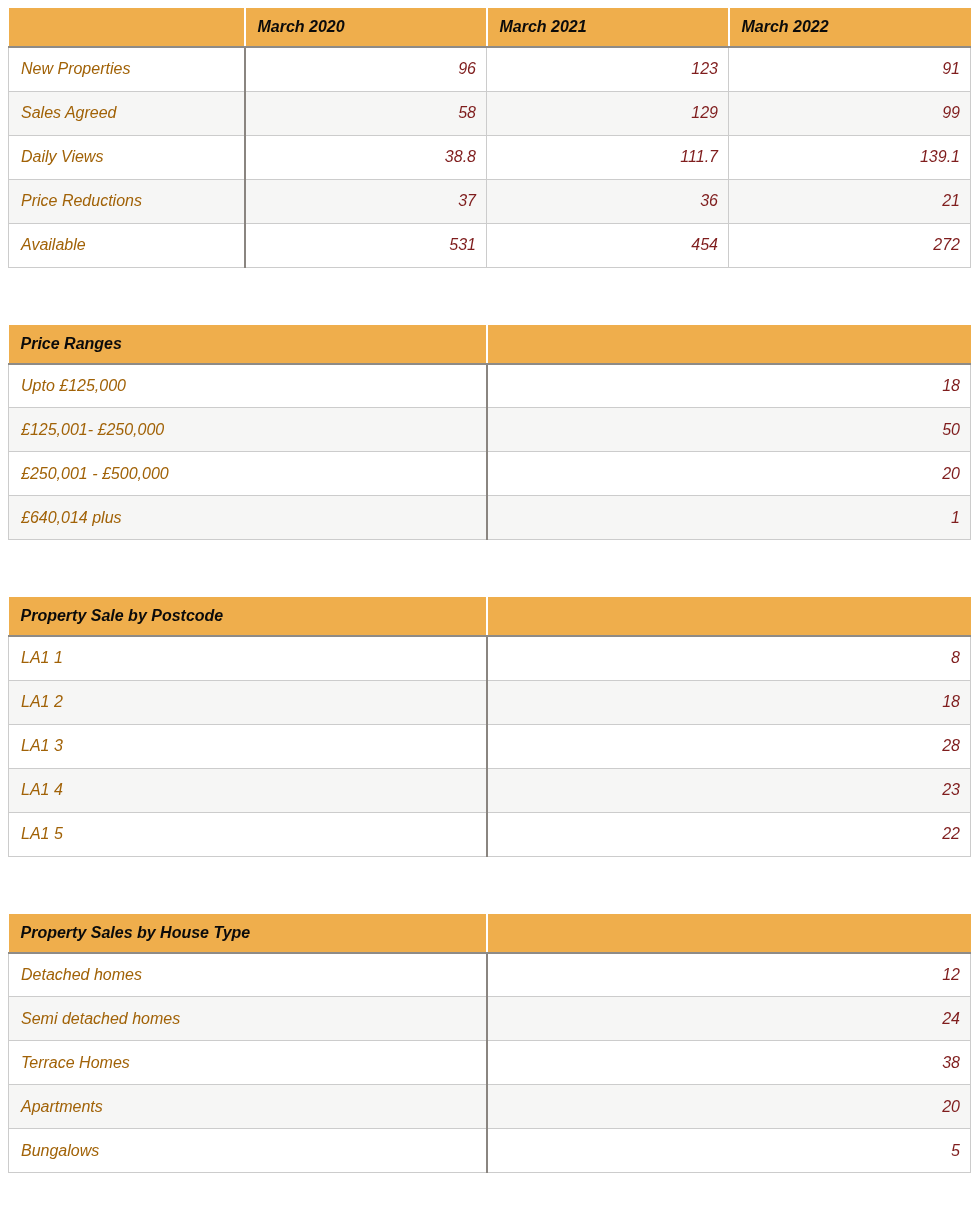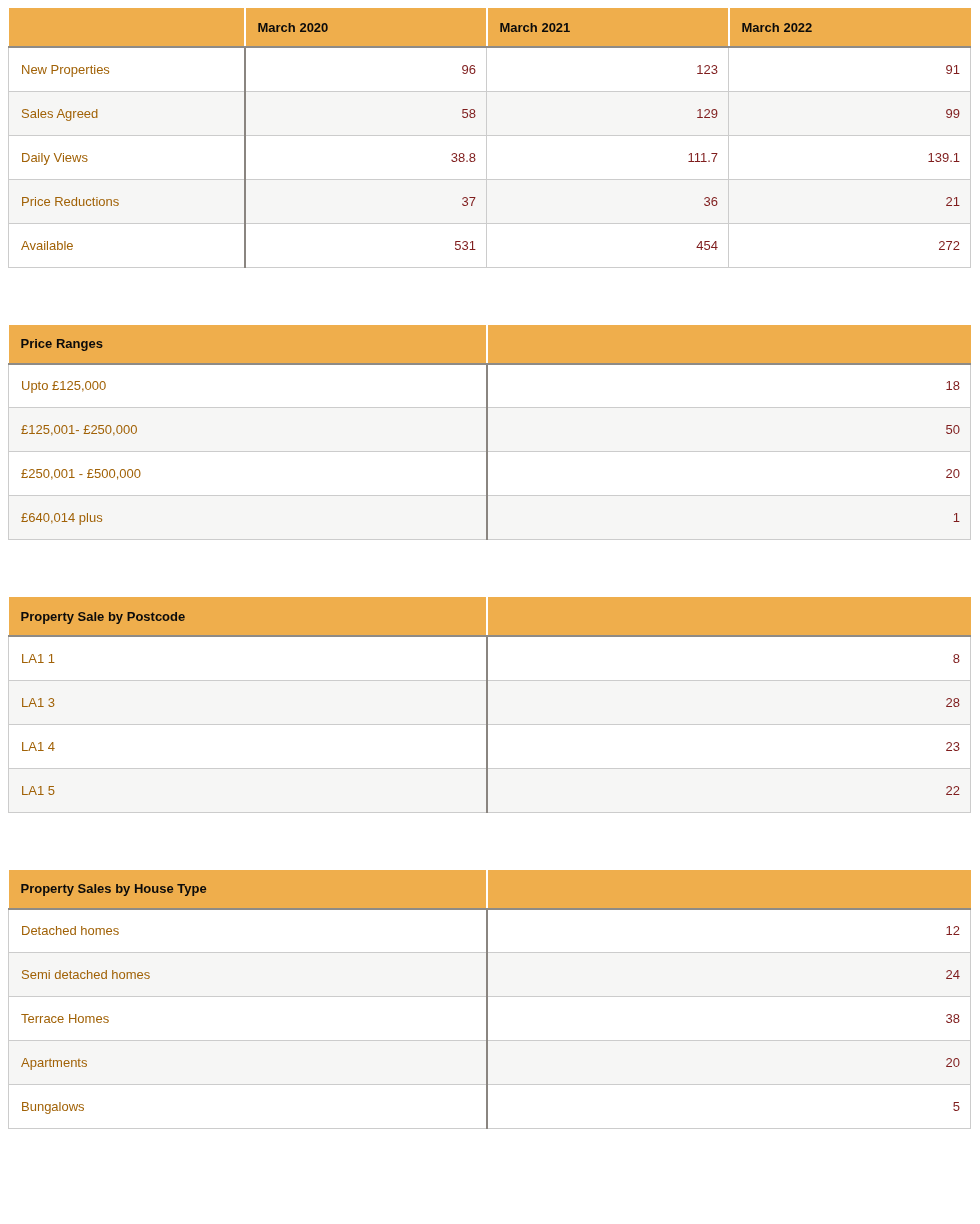--- a/index.html
+++ b/index.html
@@ -13,21 +13,22 @@
     width: 980px;
     min-height: 1224px;
     padding: 8px 10px 13px 8px;
     background: #ffffff;
   }
   table.report {
     border-collapse: collapse;
     table-layout: fixed;
     width: 962px;
     margin: 0 14px 57px 0;
-    font-size: 13px;
+    font-size: 16px;
+    font-style: italic;
   }
   table.report:last-child { margin-bottom: 0; }
 
   
   table.report thead th {
     background: #EFAE4C;
     color: #0b0b0b;
     font-weight: bold;
     text-align: left;
     height: 39px;
@@ -158,20 +159,24 @@
         <th>Property Sale by Postcode</th>
         <th></th>
       </tr>
     </thead>
     <tbody>
       <tr>
         <td class="label">LA1 1</td>
         <td class="value divider-dark">8</td>
       </tr>
       <tr>
+        <td class="label">LA1 2</td>
+        <td class="value divider-dark">18</td>
+      </tr>
+      <tr>
         <td class="label">LA1 3</td>
         <td class="value divider-dark">28</td>
       </tr>
       <tr>
         <td class="label">LA1 4</td>
         <td class="value divider-dark">23</td>
       </tr>
       <tr>
         <td class="label">LA1 5</td>
         <td class="value divider-dark">22</td>

